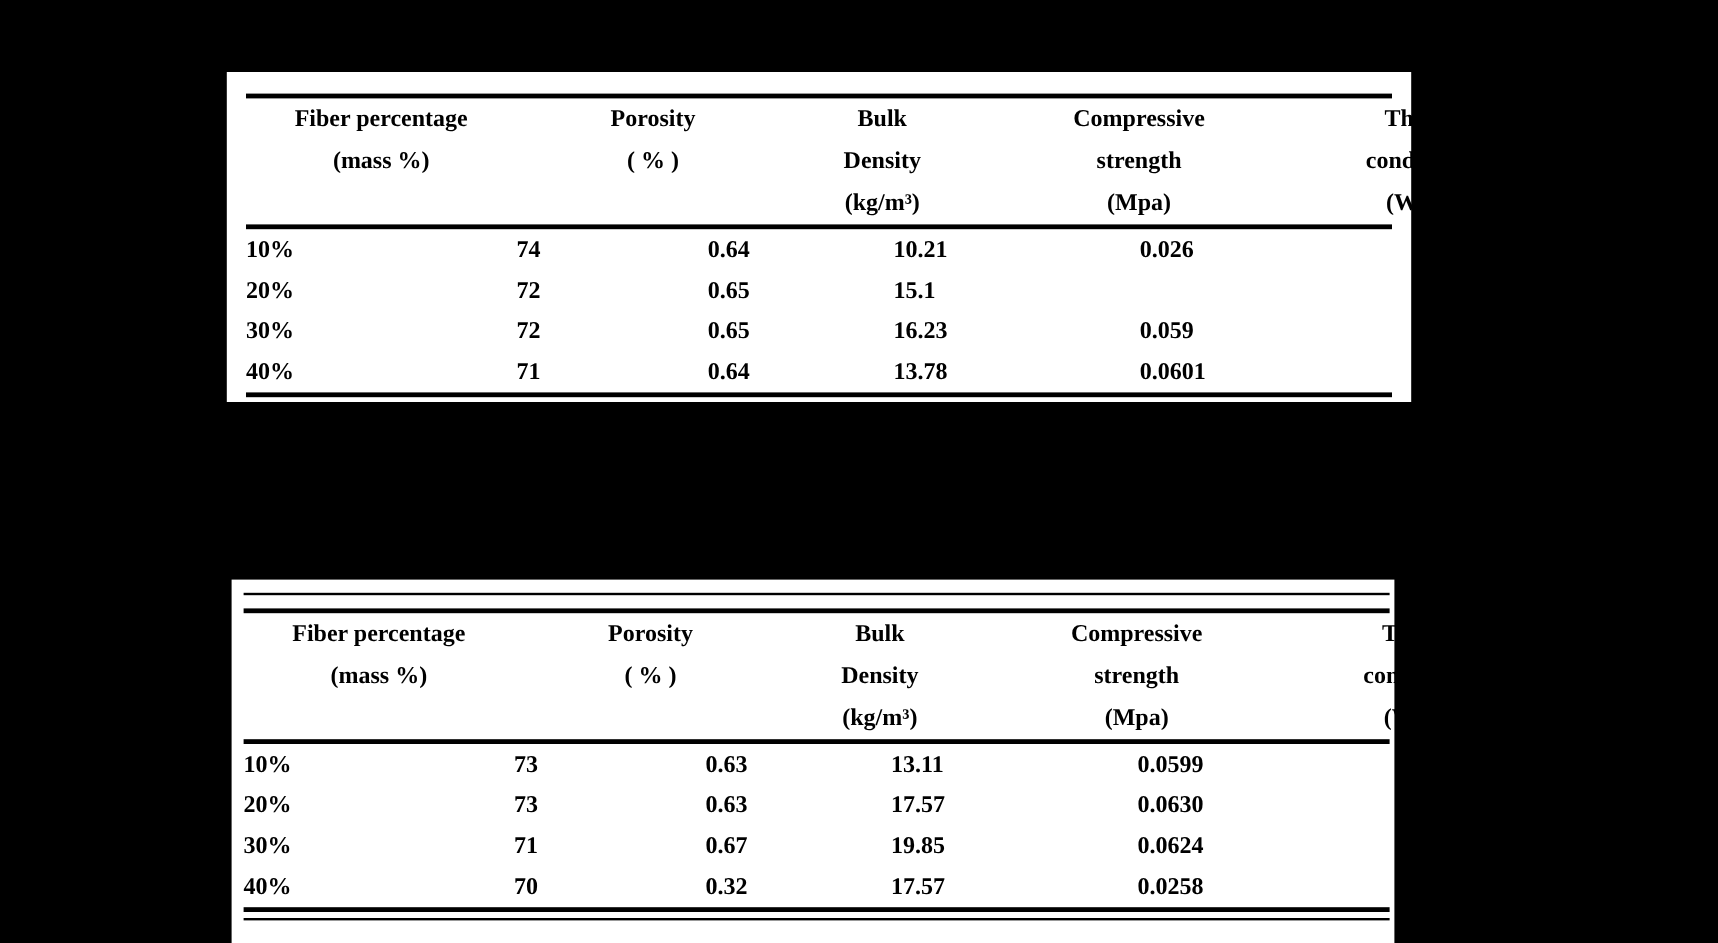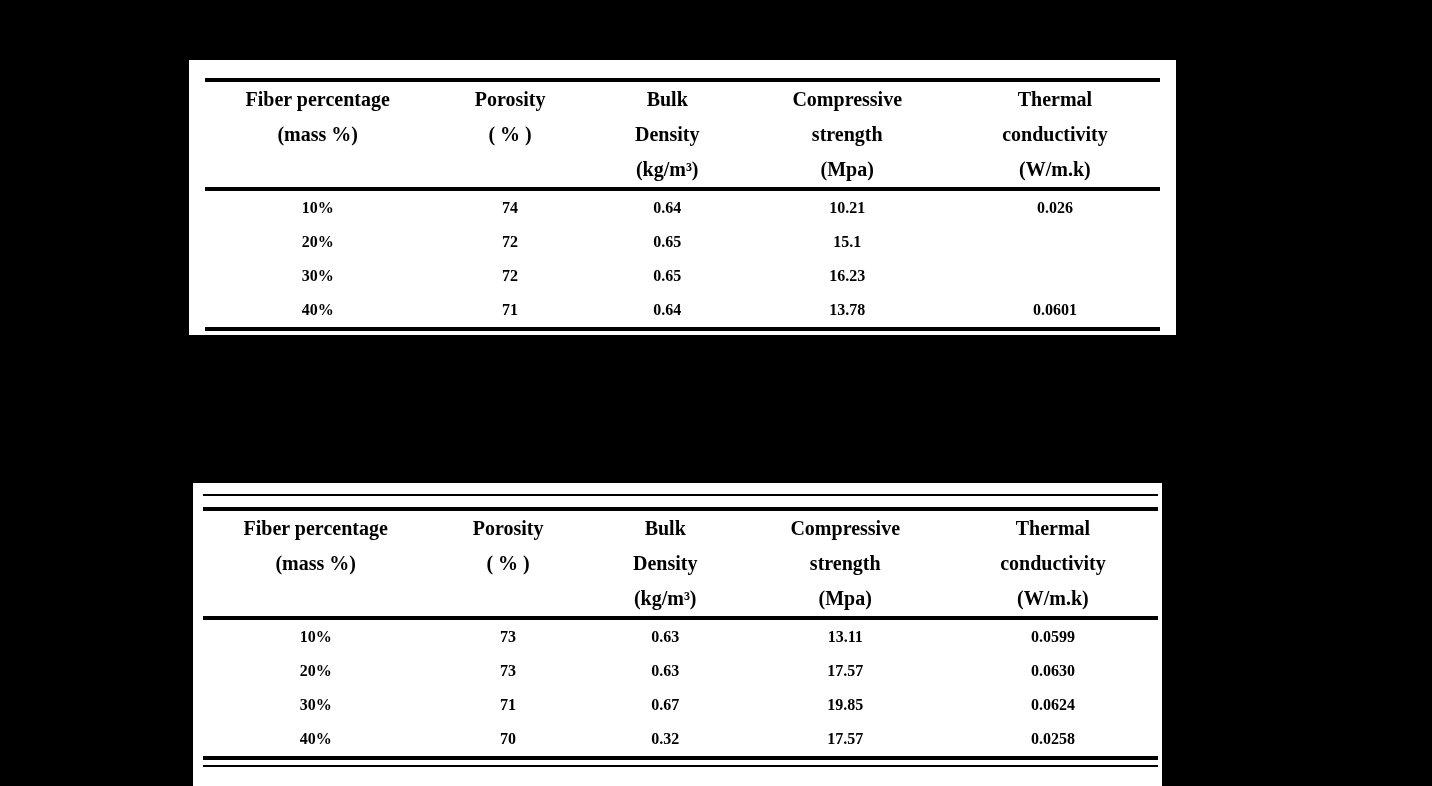--- a/index.html
+++ b/index.html
@@ -21,36 +21,37 @@
   .inner{margin:0 16px;}
   #panel-2 .inner{margin:0 4px 0 10px;}
   .rule-thick{height:4px;background:#000;}
   .rule-thin{height:2px;background:#000;}
   .sp18{height:18px;}
   .sp11{height:11px;}
   .sp5{height:5px;}
   .hdr{
     display:grid;
     grid-template-columns:23.6% 16.7% 16.2% 21.5% 22%;
+    gap:34px;
   }
   .hcell{
     text-align:center;
     font-weight:700;
     font-size:20px;
   }
   .hline{height:35px;line-height:35px;white-space:nowrap;}
   .drow{
     display:grid;
     grid-template-columns:23.6% 16.7% 16.2% 21.5% 22%;
     height:34px;
   }
   .dcell{
-    text-align:center;
+    text-align:left;
     font-weight:700;
-    font-size:16px;
+    font-size:20px;
     line-height:34px;
     white-space:nowrap;
   }
 </style>
 </head>
 <body>
 
 <div class="panel" id="panel-1">
   <div class="inner">
     <div class="sp18"></div>
@@ -97,20 +98,21 @@
       <div class="dcell">20%</div>
       <div class="dcell">72</div>
       <div class="dcell">0.65</div>
       <div class="dcell">15.1</div>
     </div>
     <div class="drow">
       <div class="dcell">30%</div>
       <div class="dcell">72</div>
       <div class="dcell">0.65</div>
       <div class="dcell">16.23</div>
+      <div class="dcell">0.059</div>
     </div>
     <div class="drow">
       <div class="dcell">40%</div>
       <div class="dcell">71</div>
       <div class="dcell">0.64</div>
       <div class="dcell">13.78</div>
       <div class="dcell">0.0601</div>
     </div>
 
     <div class="rule-thick"></div>

